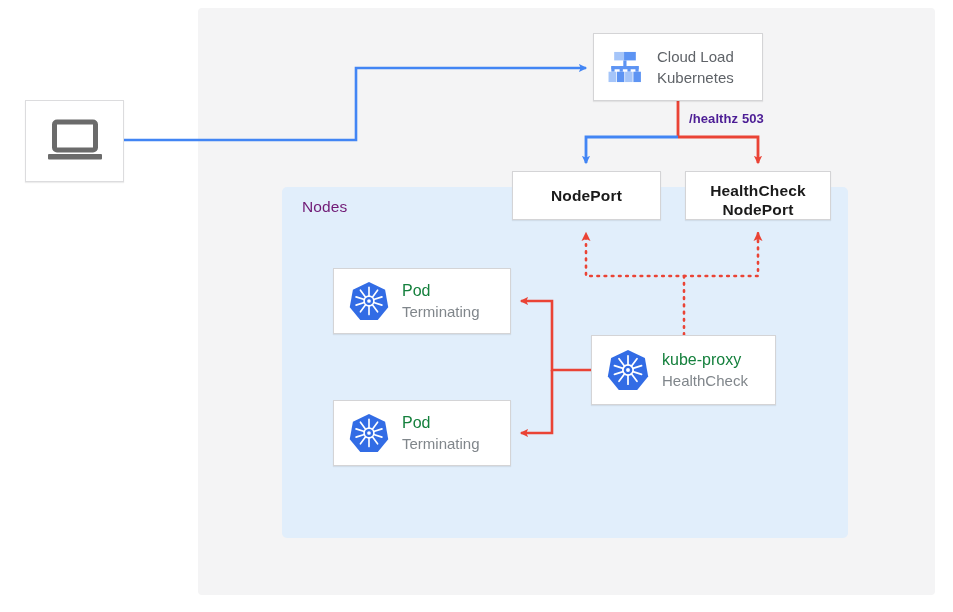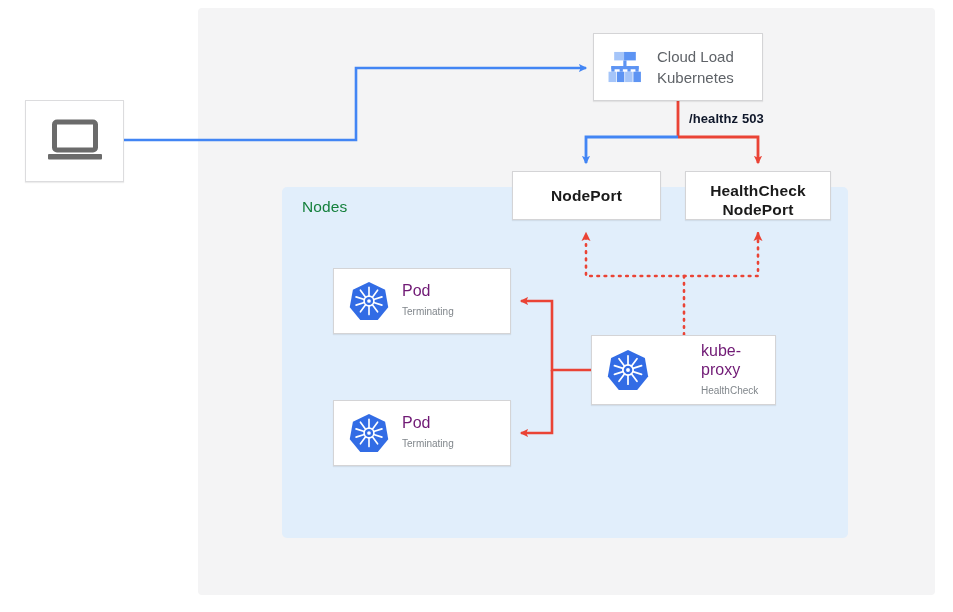--- a/index.html
+++ b/index.html
@@ -39,21 +39,21 @@
     width: 566px;
     height: 351px;
     background: #e1eefb;
     border-radius: 5px;
   }
   .nodes-label {
     position: absolute;
     left: 302px;
     top: 198px;
     font-size: 15.5px;
-    color: #15803d;
+    color: #701a75;
     letter-spacing: .1px;
   }
 
   
   .card {
     position: absolute;
     background: #ffffff;
     border: 1px solid #d4d4d6;
     border-radius: 0;
     box-sizing: border-box;
@@ -108,45 +108,45 @@
   }
 
   
   .entity-card {
     display: flex;
     align-items: center;
     padding-left: 14px;
   }
   .pod-card-1 { left: 333px; top: 268px; width: 178px; height: 66px; }
   .pod-card-2 { left: 333px; top: 400px; width: 178px; height: 66px; }
-  .kubeproxy-card { left: 591px; top: 335px; width: 185px; height: 70px; gap: 39px; }
+  .kubeproxy-card { left: 591px; top: 335px; width: 185px; height: 70px; }
 
   .k8s-icon { width: 42px; height: 42px; flex: 0 0 42px; }
   .kubeproxy-card .k8s-icon { width: 44px; height: 44px; flex: 0 0 44px; }
   .entity-text { margin-left: 12px; }
   .entity-title {
     font-size: 16px;
-    color: #701a75;
+    color: #15803d;
     line-height: 19px;
   }
   .entity-sub {
-    font-size: 10px;
+    font-size: 15px;
     color: #80868b;
     line-height: 19px;
     margin-top: 2px;
   }
 
   
   .edge-label {
     position: absolute;
     left: 689px;
     top: 111px;
     font-size: 13px;
     font-weight: bold;
-    color: #0f172a;
+    color: #4c1d95;
     letter-spacing: .1px;
   }
 
   
   .connectors {
     position: absolute;
     left: 0;
     top: 0;
     width: 953px;
     height: 612px;

